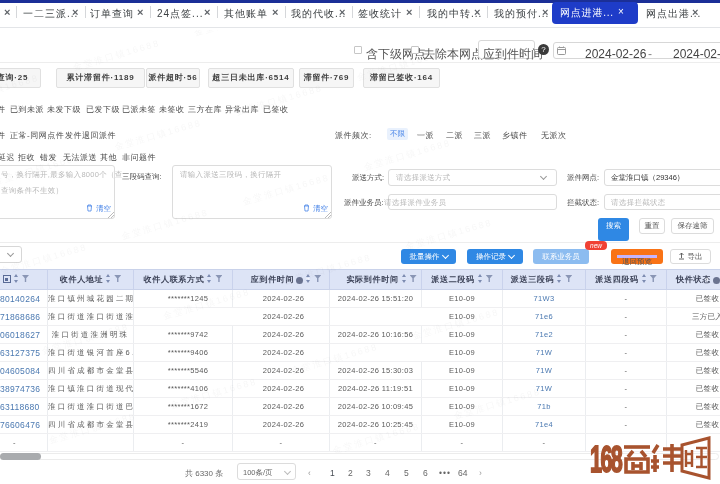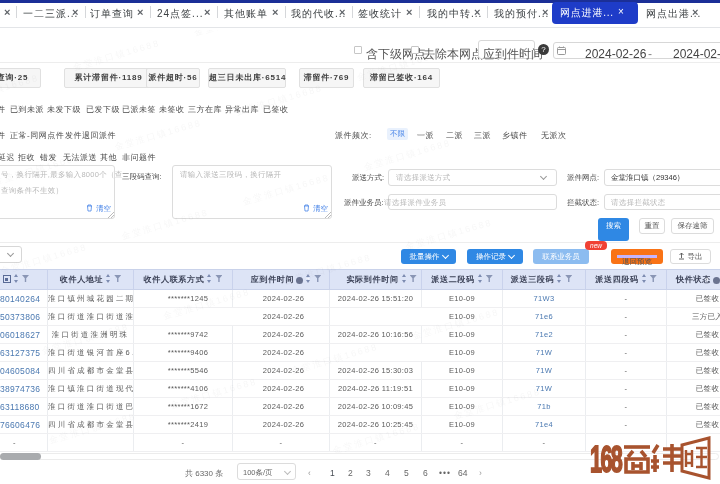--- a/index.html
+++ b/index.html
@@ -113,23 +113,23 @@
         <line x1="6.5" y1="0.5" x2="6.5" y2="2" stroke="#999"></line>
       </svg>
  <span class="lbl8" style="left:585px;top:47px;color:#444">2024-02-26</span>
  <span class="lbl8" style="left:648px;top:47px;color:#888">-</span>
  <span class="lbl8" style="left:673px;top:47px;color:#444">2024-02-26</span>
 </div>
 <div class="abs" style="left:0;top:62px;width:720px;height:1px;background:#ededed"></div>
 
 <div id="chips">
  <div class="chip" style="left:-16px;width:57px">查询·25</div>
- <div class="chip" style="left:64px;width:89px">累计滞留件·1189</div>
+ <div class="chip" style="left:56px;width:89px">累计滞留件·1189</div>
  <div class="chip" style="left:146px;width:54px">派件超时·56</div>
- <div class="chip" style="left:208px;width:78px">超三日未出库·6514</div>
+ <div class="chip" style="left:208px;width:86px">超三日未出库·6514</div>
  <div class="chip" style="left:299px;width:55px">滞留件·769</div>
  <div class="chip" style="left:363px;width:77px">滞留已签收·164</div>
 </div>
 
 <div id="filters">
  <span class="flink" style="left:-3px;top:104px">件</span>
  <span class="flink" style="left:10px;top:104px">已到未派</span>
  <span class="flink" style="left:47px;top:104px">未发下级</span>
  <span class="flink" style="left:86px;top:104px">已发下级</span>
  <span class="flink" style="left:122px;top:104px">已派未签</span>
@@ -234,21 +234,21 @@
         <div class="td" style="left:48px;width:86px;letter-spacing:2.2px">淮口镇州城花园二期..</div>
         <div class="td" style="left:134px;width:99px;text-indent:10px">*******1245</div>
         <div class="td" style="left:233px;width:97px;text-indent:5px">2024-02-26</div>
         <div class="td" style="left:330px;width:92px">2024-02-26 15:51:20</div>
         <div class="td" style="left:422px;width:81px">E10-09</div>
         <div class="td blue" style="left:503px;width:83px">71W3</div>
         <div class="td" style="left:586px;width:81px">-</div>
         <div class="td" style="left:667px;width:81px;border-right:none">已签收</div>
       </div>
 <div class="trow" style="top:308px">
-        <div class="td blue" style="left:0;width:48px;text-align:left;font-size:8.5px">50373806</div>
+        <div class="td blue" style="left:0;width:48px;text-align:left;font-size:8.5px">71868686</div>
         <div class="td" style="left:48px;width:86px;letter-spacing:2.2px">淮口街道淮口街道淮..</div>
         <div class="td" style="left:233px;width:97px;text-indent:5px">2024-02-26</div>
         <div class="td" style="left:422px;width:81px">E10-09</div>
         <div class="td blue" style="left:503px;width:83px">71e6</div>
         <div class="td" style="left:586px;width:81px">-</div>
         <div class="td" style="left:667px;width:81px;border-right:none">三方已入</div>
       </div>
 <div class="trow" style="top:326px">
         <div class="td blue" style="left:0;width:48px;text-align:left;font-size:8.5px">06018627</div>
         <div class="td" style="left:48px;width:86px;letter-spacing:2.2px">淮口街道淮洲明珠</div>

